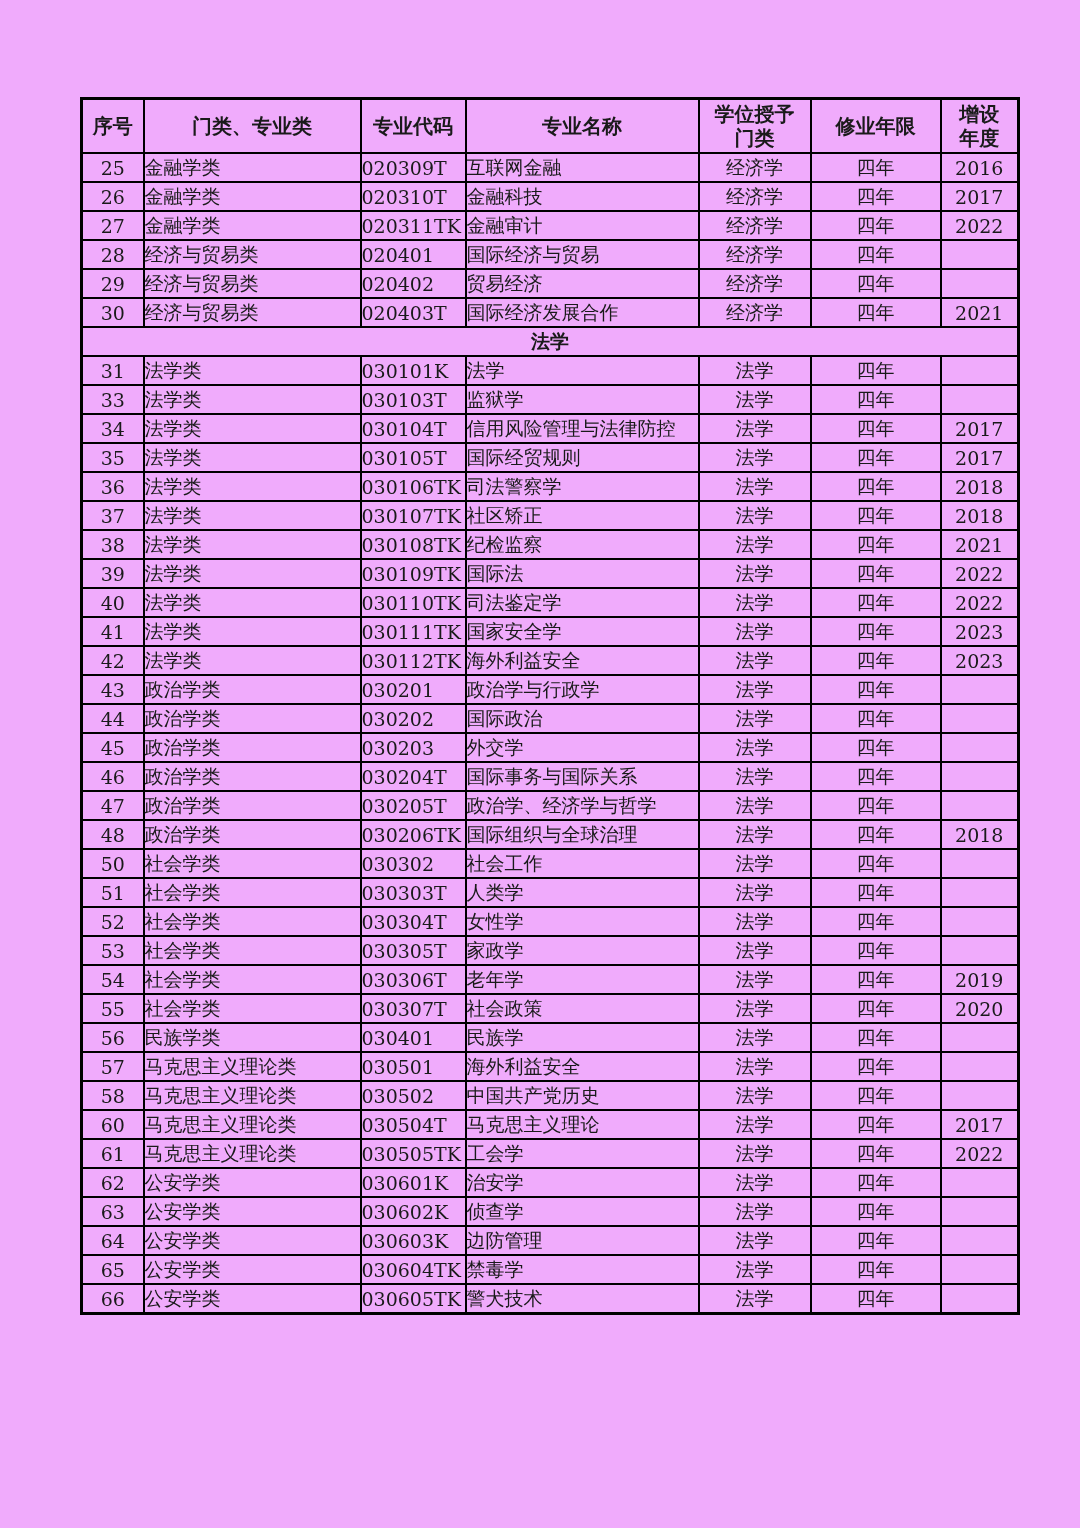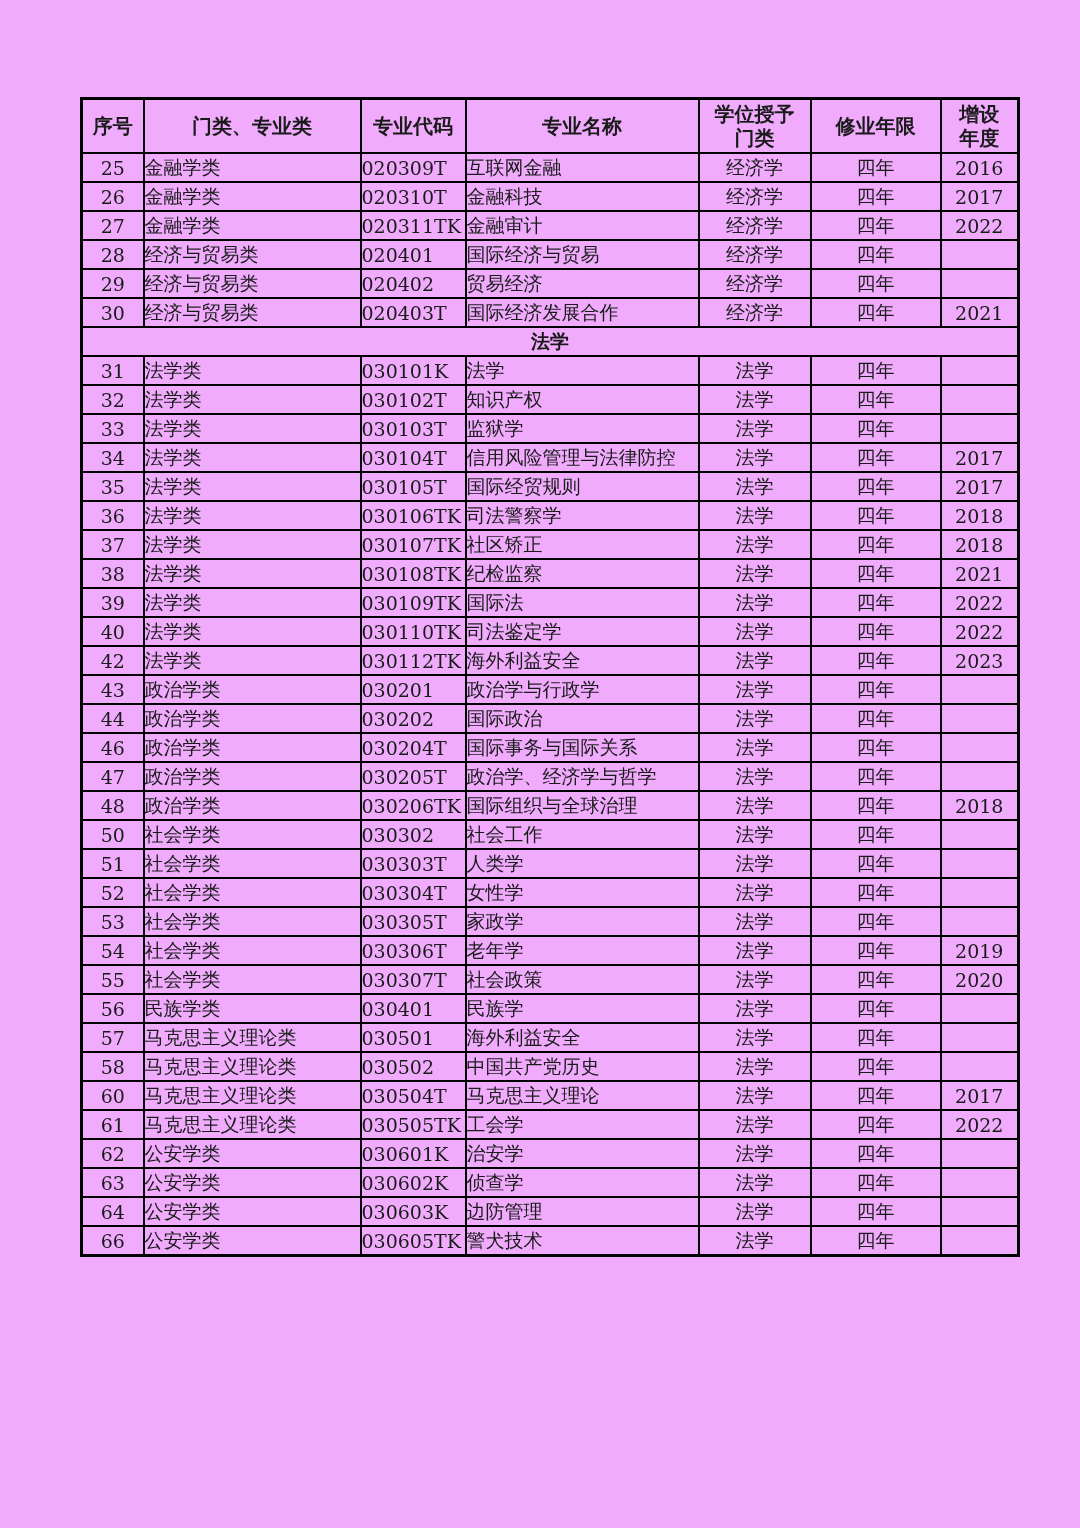--- a/index.html
+++ b/index.html
@@ -153,29 +153,20 @@
         <tr>
           <td class="c-center">31</td>
           <td class="c-left">法学类</td>
           <td class="c-left">030101K</td>
           <td class="c-left">法学</td>
           <td class="c-center">法学</td>
           <td class="c-center">四年</td>
           <td class="c-center"></td>
         </tr>
         <tr>
-          <td class="c-center">32</td>
-          <td class="c-left">法学类</td>
-          <td class="c-left">030102T</td>
-          <td class="c-left">知识产权</td>
-          <td class="c-center">法学</td>
-          <td class="c-center">四年</td>
-          <td class="c-center"></td>
-        </tr>
-        <tr>
           <td class="c-center">33</td>
           <td class="c-left">法学类</td>
           <td class="c-left">030103T</td>
           <td class="c-left">监狱学</td>
           <td class="c-center">法学</td>
           <td class="c-center">四年</td>
           <td class="c-center"></td>
         </tr>
         <tr>
           <td class="c-center">34</td>
@@ -234,20 +225,29 @@
         <tr>
           <td class="c-center">40</td>
           <td class="c-left">法学类</td>
           <td class="c-left">030110TK</td>
           <td class="c-left">司法鉴定学</td>
           <td class="c-center">法学</td>
           <td class="c-center">四年</td>
           <td class="c-center">2022</td>
         </tr>
         <tr>
+          <td class="c-center">41</td>
+          <td class="c-left">法学类</td>
+          <td class="c-left">030111TK</td>
+          <td class="c-left">国家安全学</td>
+          <td class="c-center">法学</td>
+          <td class="c-center">四年</td>
+          <td class="c-center">2023</td>
+        </tr>
+        <tr>
           <td class="c-center">42</td>
           <td class="c-left">法学类</td>
           <td class="c-left">030112TK</td>
           <td class="c-left">海外利益安全</td>
           <td class="c-center">法学</td>
           <td class="c-center">四年</td>
           <td class="c-center">2023</td>
         </tr>
         <tr>
           <td class="c-center">43</td>
@@ -256,20 +256,29 @@
           <td class="c-left">政治学与行政学</td>
           <td class="c-center">法学</td>
           <td class="c-center">四年</td>
           <td class="c-center"></td>
         </tr>
         <tr>
           <td class="c-center">44</td>
           <td class="c-left">政治学类</td>
           <td class="c-left">030202</td>
           <td class="c-left">国际政治</td>
+          <td class="c-center">法学</td>
+          <td class="c-center">四年</td>
+          <td class="c-center"></td>
+        </tr>
+        <tr>
+          <td class="c-center">45</td>
+          <td class="c-left">政治学类</td>
+          <td class="c-left">030203</td>
+          <td class="c-left">外交学</td>
           <td class="c-center">法学</td>
           <td class="c-center">四年</td>
           <td class="c-center"></td>
         </tr>
         <tr>
           <td class="c-center">46</td>
           <td class="c-left">政治学类</td>
           <td class="c-left">030204T</td>
           <td class="c-left">国际事务与国际关系</td>
           <td class="c-center">法学</td>
@@ -409,20 +418,29 @@
           <td class="c-left">侦查学</td>
           <td class="c-center">法学</td>
           <td class="c-center">四年</td>
           <td class="c-center"></td>
         </tr>
         <tr>
           <td class="c-center">64</td>
           <td class="c-left">公安学类</td>
           <td class="c-left">030603K</td>
           <td class="c-left">边防管理</td>
+          <td class="c-center">法学</td>
+          <td class="c-center">四年</td>
+          <td class="c-center"></td>
+        </tr>
+        <tr>
+          <td class="c-center">65</td>
+          <td class="c-left">公安学类</td>
+          <td class="c-left">030604TK</td>
+          <td class="c-left">禁毒学</td>
           <td class="c-center">法学</td>
           <td class="c-center">四年</td>
           <td class="c-center"></td>
         </tr>
         <tr>
           <td class="c-center">66</td>
           <td class="c-left">公安学类</td>
           <td class="c-left">030605TK</td>
           <td class="c-left">警犬技术</td>
           <td class="c-center">法学</td>

